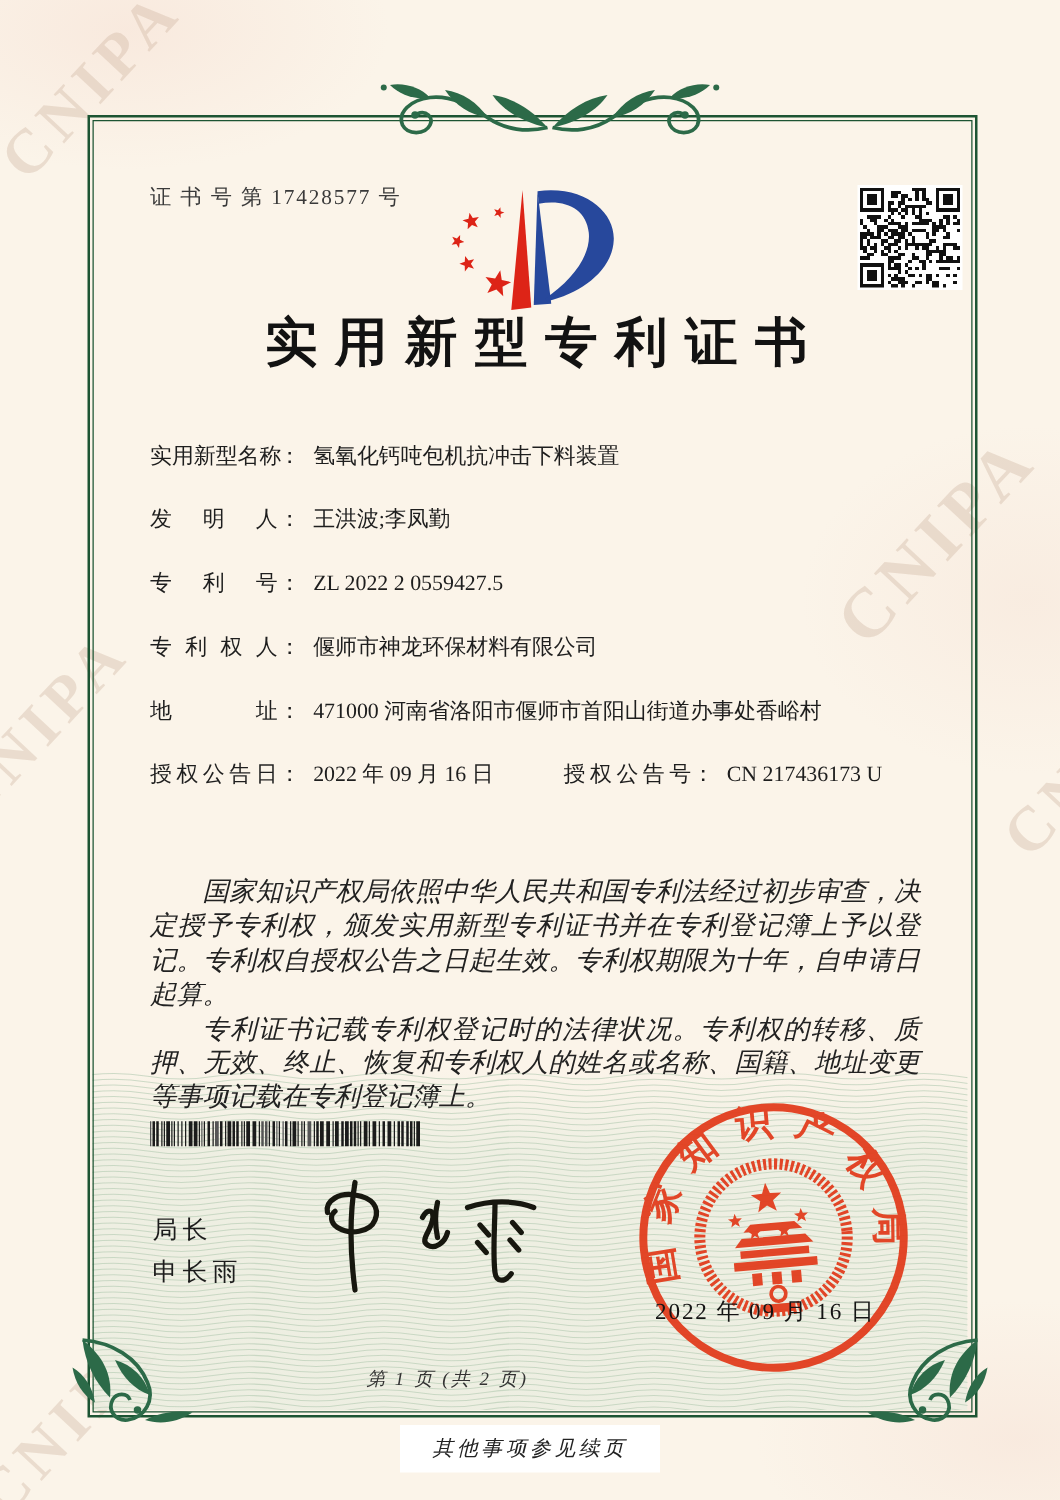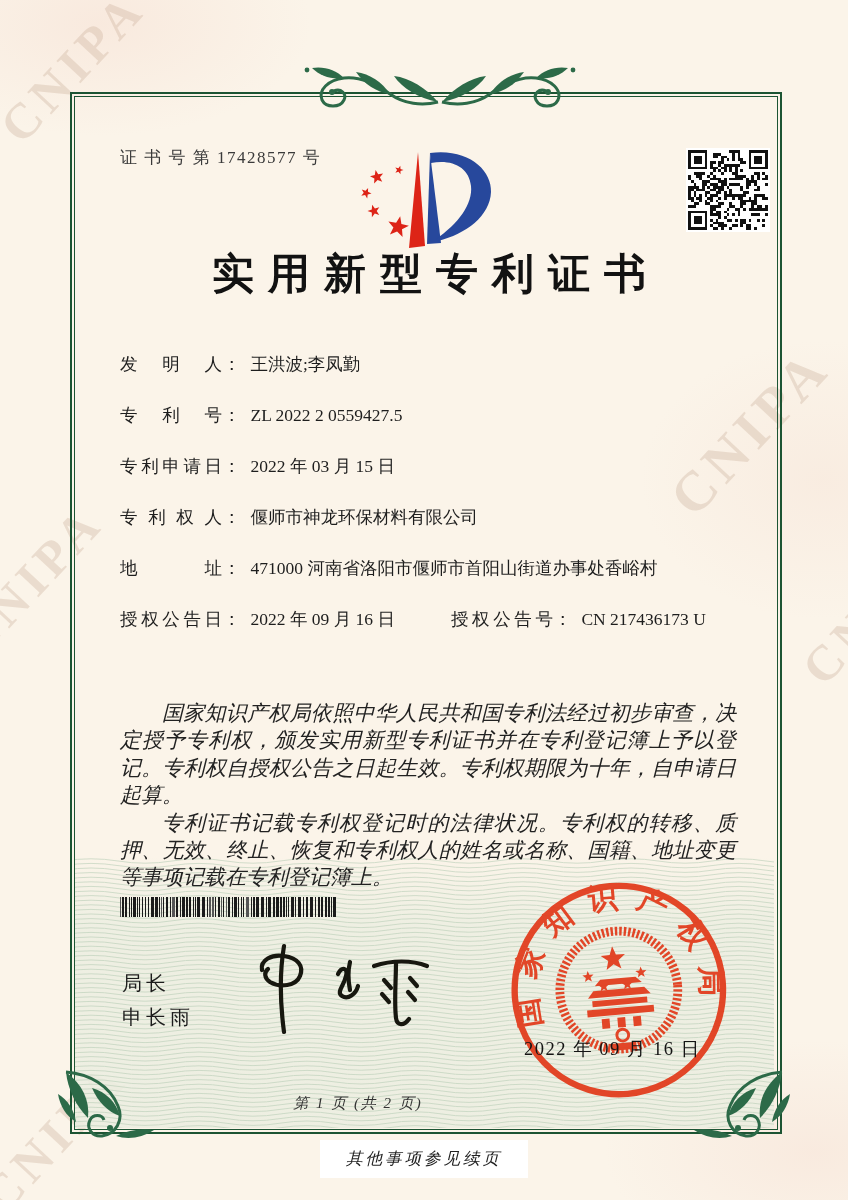--- a/index.html
+++ b/index.html
@@ -489,27 +489,27 @@
         <rect x="0" y="22" width="7" height="7" fill="#111"></rect>
         <rect x="1" y="23" width="5" height="5" fill="#fff"></rect>
         <rect x="2" y="24" width="3" height="3" fill="#111"></rect>
       </svg>
   </div>
 
   <div class="title">实用新型专利证书</div>
 
   <div class="fields">
     <div class="row">
+      <span class="lbl">实用新型名称</span><span class="colon">：</span><span>氢氧化钙吨包机抗冲击下料装置</span>
+    </div>
+    <div class="row">
       <span class="lbl">发明人</span><span class="colon">：</span><span>王洪波;李凤勤</span>
     </div>
     <div class="row">
       <span class="lbl">专利号</span><span class="colon">：</span><span>ZL 2022 2 0559427.5</span>
-    </div>
-    <div class="row">
-      <span class="lbl">专利申请日</span><span class="colon">：</span><span>2022 年 03 月 15 日</span>
     </div>
     <div class="row">
       <span class="lbl">专利权人</span><span class="colon">：</span><span>偃师市神龙环保材料有限公司</span>
     </div>
     <div class="row">
       <span class="lbl">地址</span><span class="colon">：</span><span>471000 河南省洛阳市偃师市首阳山街道办事处香峪村</span>
     </div>
     <div class="row">
       <span class="lbl">授权公告日</span><span class="colon">：</span><span>2022 年 09 月 16 日</span><span class="pair2"><span class="lbl2">授权公告号</span><span class="colon">：</span><span>CN 217436173 U</span></span>
     </div>

